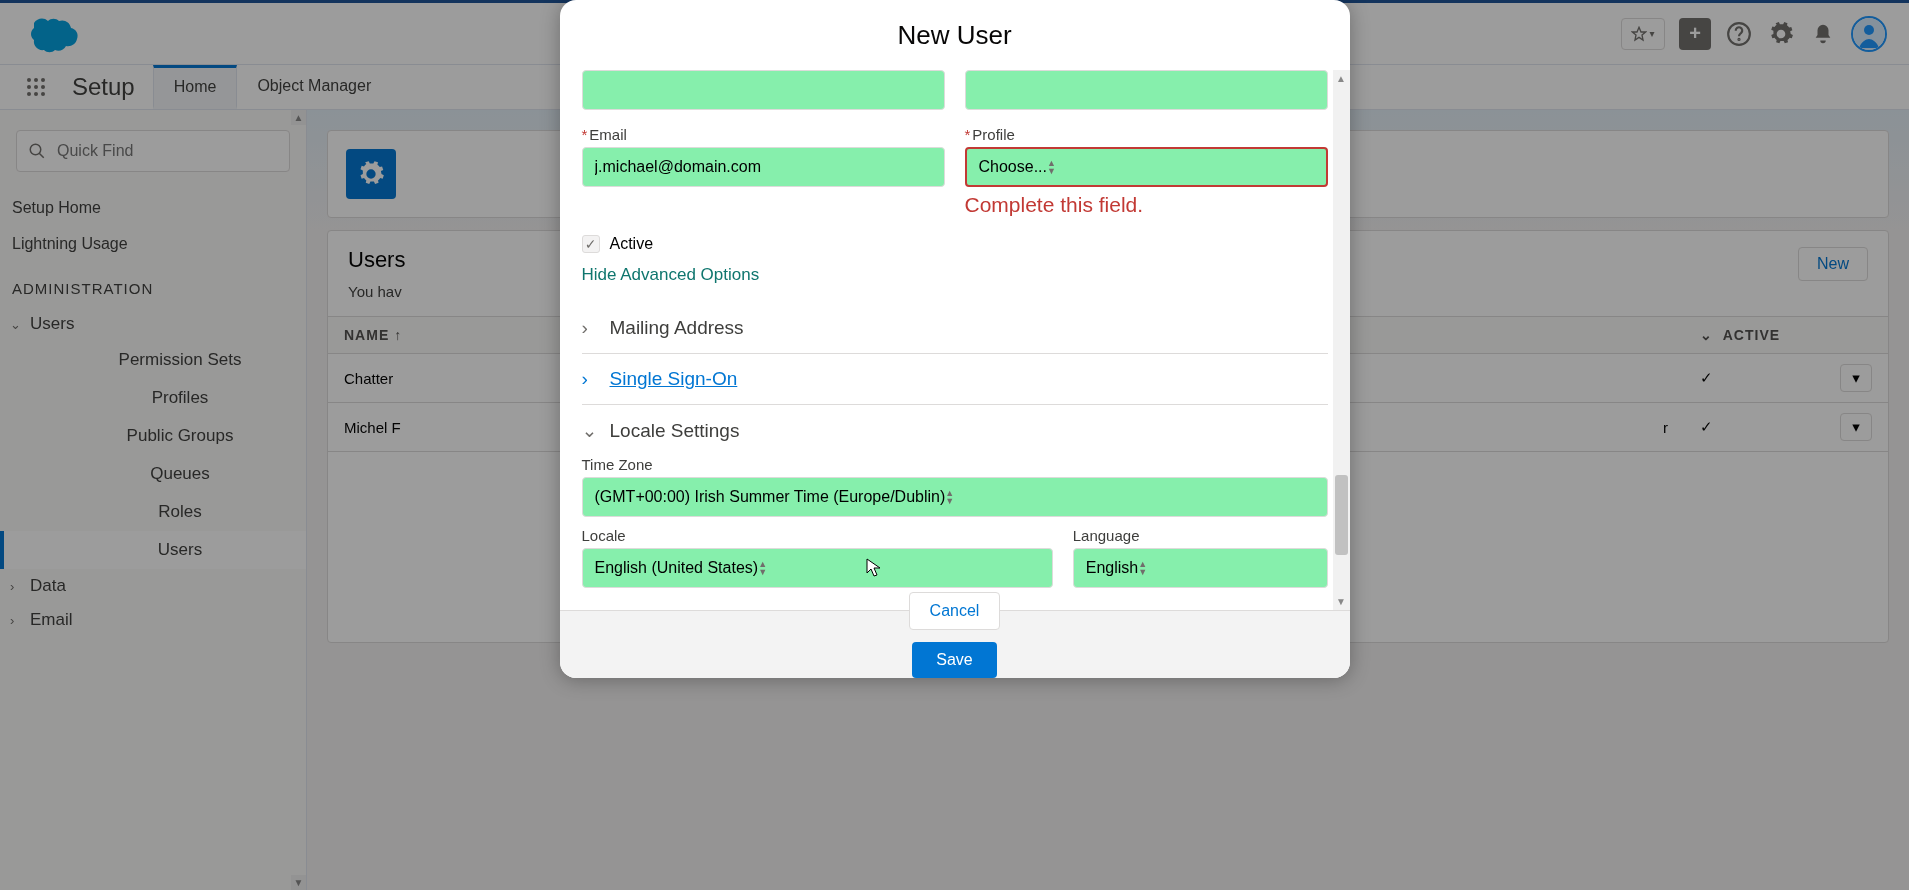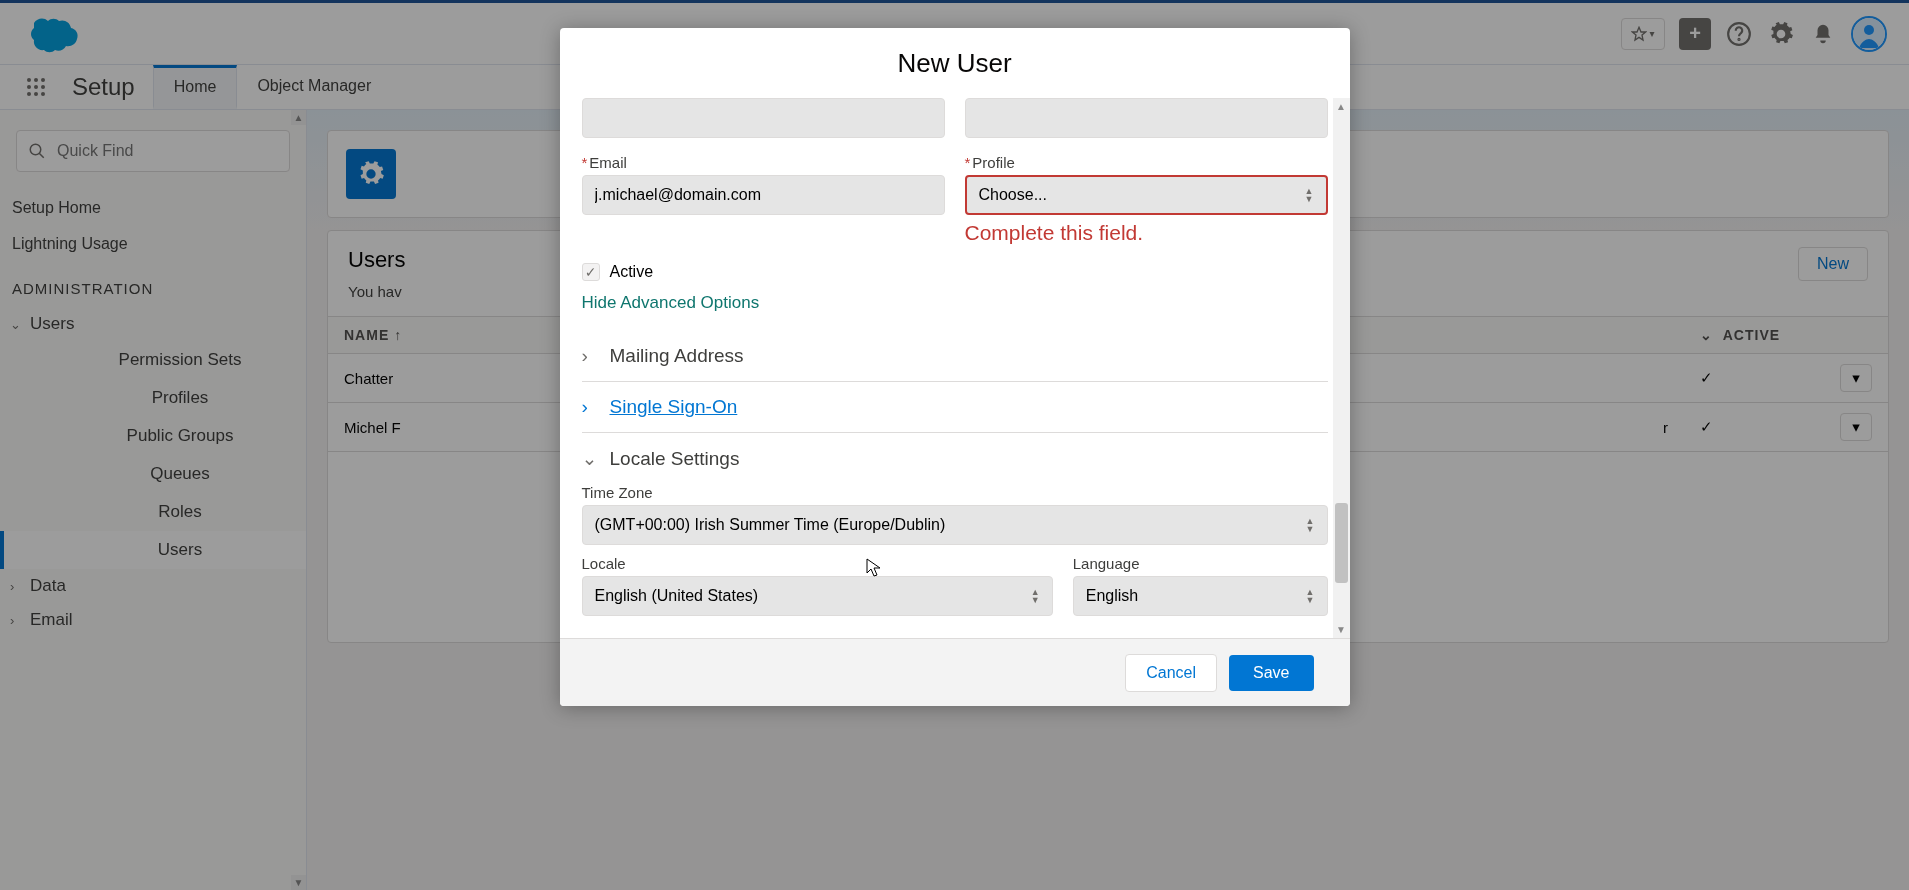--- a/index.html
+++ b/index.html
@@ -46,44 +46,44 @@
 .list-title { font-size: 22px; font-weight: 400; }
 .list-sub { color: #3e3e3c; font-size: 15px; margin-top: 10px; }
 .new-btn { margin-left: auto; border: 1px solid #dddbda; background: #fff; padding: 7px 18px; border-radius: 4px; color: #0176d3; font-size: 16px; cursor: pointer; }
 .tbl { width: 100%; border-collapse: collapse; }
 .tbl th { text-align: left; font-size: 14px; font-weight: 700; letter-spacing: 1px; color: #514f4d; padding: 10px 16px; border-top: 1px solid #dddbda; border-bottom: 1px solid #dddbda; background: #fafaf9; }
 .tbl td { padding: 10px 16px; border-bottom: 1px solid #dddbda; font-size: 15px; }
 .row-action { width: 32px; height: 28px; border: 1px solid #dddbda; border-radius: 4px; background: #fff; display: inline-flex; align-items: center; justify-content: center; cursor: pointer; }
 
 
 .backdrop { position: absolute; inset: 0; background: rgba(8, 7, 7, 0.4); }
-.modal { position: absolute; left: 50%; top: 0; transform: translateX(-50%); width: 790px; background: #fff; border-radius: 4px; box-shadow: 0 2px 20px rgba(0,0,0,0.3); overflow: hidden; margin-top: 28px; }
+.modal { position: absolute; left: 50%; top: 0; transform: translateX(-50%); width: 790px; background: #fff; border-radius: 16px; box-shadow: 0 2px 20px rgba(0,0,0,0.3); overflow: hidden; }
 .modal-header { height: 70px; display: flex; align-items: center; justify-content: center; font-size: 26px; color: #080707; }
 .modal-body { height: 540px; overflow-y: auto; padding: 0 22px 20px 22px; position: relative; }
 .modal-body-scroll { position: absolute; right: 0; top: 0; bottom: 0; width: 17px; background: #f1f1f1; }
 .modal-body-scroll .thumb { position: absolute; left: 2px; right: 2px; top: 75%; height: 80px; background: #c1c1c1; border-radius: 3px; }
 .modal-body-scroll .arrow { position: absolute; left: 0; right: 0; height: 17px; display: flex; align-items: center; justify-content: center; font-size: 10px; color: #888; }
-.modal-footer { height: 68px; border-top: 1px solid #dddbda; background: #f3f3f3; display: flex; align-items: center; justify-content: flex-end; padding: 0 36px; gap: 12px; }
+.modal-footer { height: 68px; border-top: 1px solid #dddbda; background: #f3f3f3; display: flex; align-items: center; justify-content: flex-end; padding: 0 24px; gap: 12px; flex-direction: column; }
 .btn-cancel { border: 1px solid #dddbda; background: #fff; color: #0176d3; padding: 9px 20px; border-radius: 4px; font-size: 16px; cursor: pointer; }
 .btn-save { background: #0176d3; color: #fff; border: none; padding: 9px 24px; border-radius: 4px; font-size: 16px; cursor: pointer; }
 
 
 .form-grid { display: grid; grid-template-columns: 1fr 1fr; gap: 16px 20px; }
 .field-label { font-size: 15px; color: #3e3e3c; margin-bottom: 4px; }
 .req { color: #c23934; margin-right: 2px; }
-.input, .select { width: 100%; height: 40px; border: 1px solid #dddbda; border-radius: 4px; padding: 0 12px; font-size: 16px; background: #e5e5e5; position: relative; }
+.input, .select { width: 100%; height: 40px; border: 1px solid #dddbda; border-radius: 4px; padding: 0 12px; font-size: 16px; background: #86efac; position: relative; }
 .select.error { border: 2px solid #c23934; }
 .err-msg { color: #c23934; font-size: 21px; margin-top: 6px; }
 .checkbox-row { display: flex; align-items: center; gap: 10px; margin: 18px 0 12px 0; }
 .chk { width: 18px; height: 18px; border: 1px solid #dddbda; border-radius: 3px; background: #f3f2f2; display: flex; align-items: center; justify-content: center; color: #706e6b; font-size: 14px; }
 .link-txt { color: #0f766e; font-size: 17px; cursor: pointer; display: inline-block; margin-bottom: 18px; }
 .section-row { display: flex; align-items: center; gap: 12px; padding: 14px 0; border-bottom: 1px solid #dddbda; font-size: 19px; color: #3e3e3c; cursor: pointer; }
 .section-row .chev { color: #706e6b; width: 16px; }
 .section-row.link span.lbl { color: #0176d3; text-decoration: underline; }
-.select-display { display: flex; align-items: center; justify-content: space-between; height: 100%; }
+.select-display { display: flex; align-items: center; justify-content: flex-start; height: 100%; }
 .spinner-icon { display: flex; flex-direction: column; font-size: 9px; line-height: 8px; color: #706e6b; }
 
 .cursor-img { position: absolute; left: 866px; top: 558px; pointer-events: none; font-size: 18px; color: #000; z-index: 9999; }
 </style>
 </head>
 <body>
 
 <div class="global-bar"></div>
 
 <div class="header">

